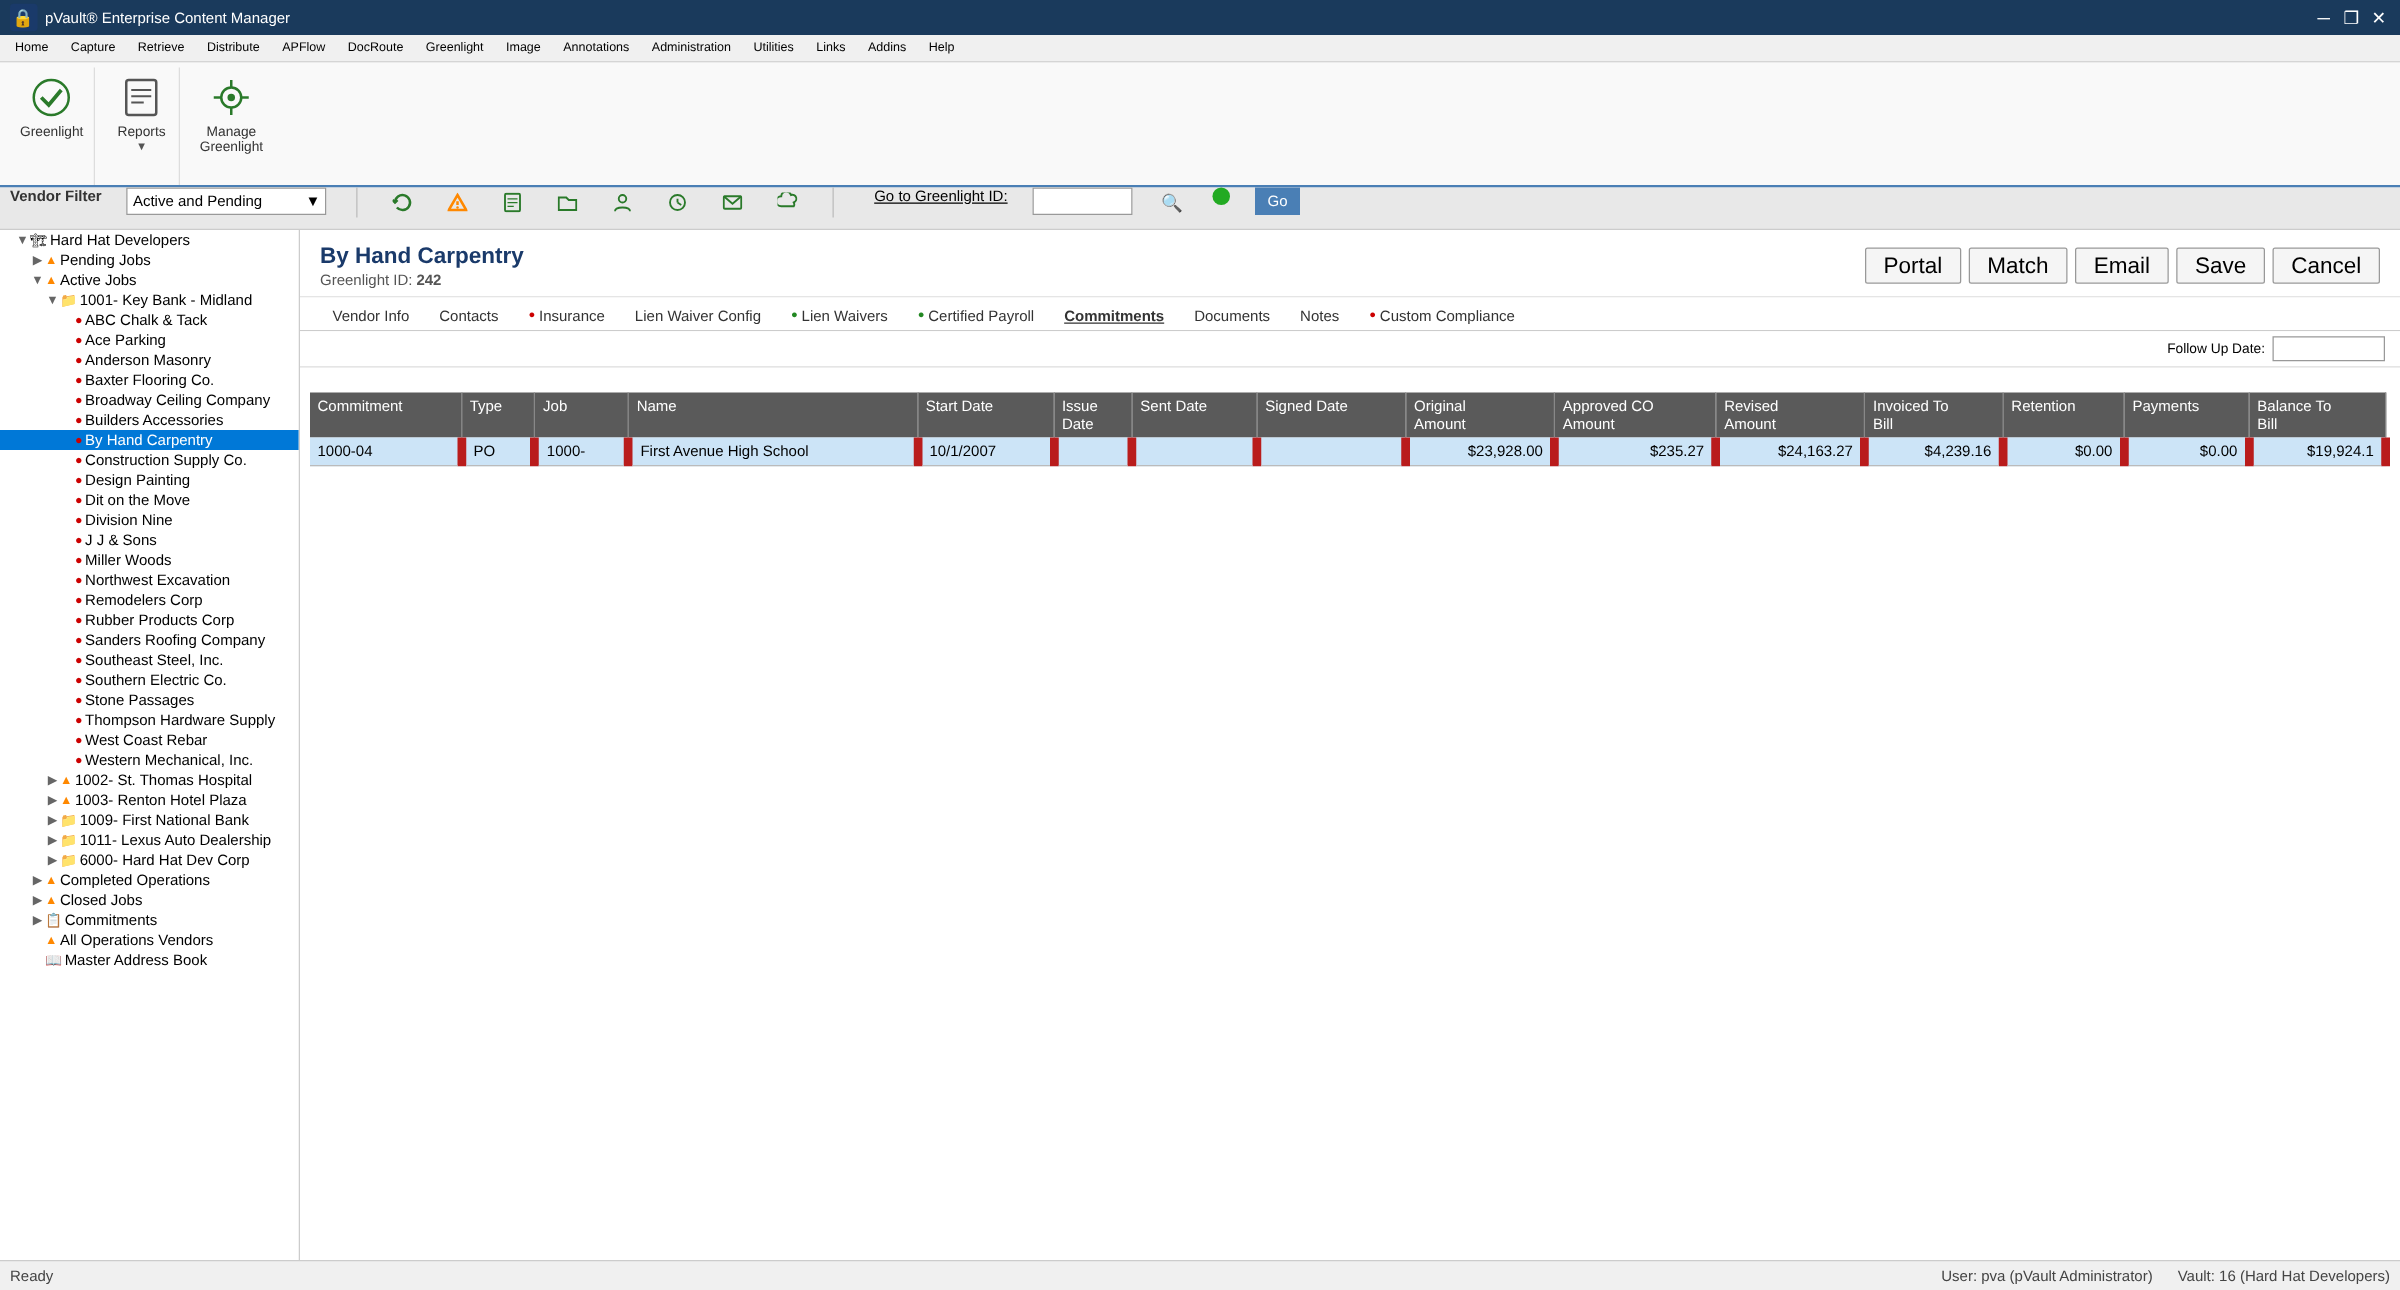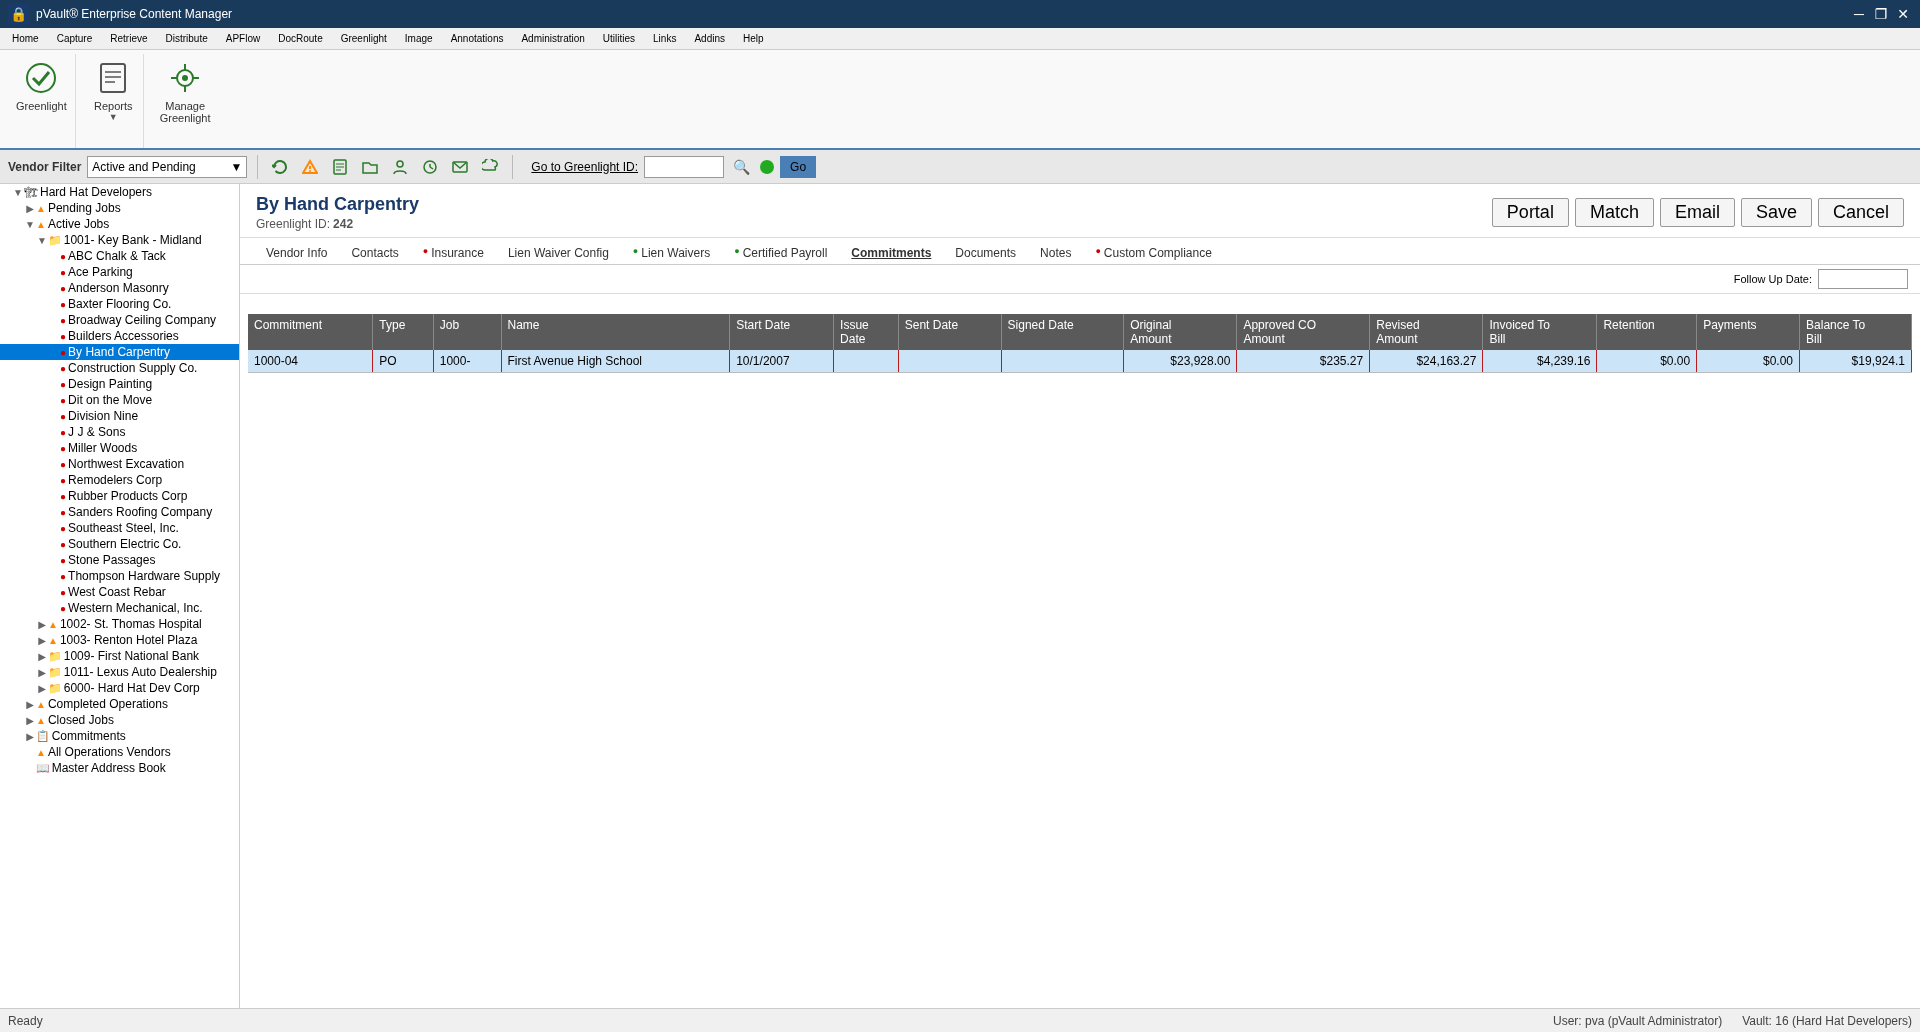--- a/index.html
+++ b/index.html
@@ -71,23 +71,22 @@
       font-size: 11px; text-align: center; color: #333;
     }
     .ribbon-icon-green { color: #2a7a2a; }
 
     
     #toolbar {
       background: #e8e8e8;
       border-bottom: 1px solid #ccc;
       height: 34px;
       display: flex;
-      align-items: center;
       padding: 0 8px;
-      gap: 6px;
+      gap: 20px;
     }
     .toolbar-label { font-size: 12px; color: #333; font-weight: bold; }
     .toolbar-dropdown {
       background: white;
       border: 1px solid #999;
       padding: 2px 4px;
       font-size: 11px;
       width: 160px;
       cursor: pointer;
       display: flex; align-items: center; justify-content: space-between;
@@ -107,21 +106,21 @@
     .toolbar-go-input {
       border: 1px solid #999;
       background: white;
       width: 80px;
       height: 22px;
       padding: 0 4px;
       font-size: 11px;
     }
     .toolbar-go-btn {
       background: #4a7fb5;
-      color: #000000;
+      color: #ffffff;
       border: none;
       padding: 2px 10px;
       font-size: 12px;
       cursor: pointer;
       height: 22px;
     }
 
     
     #main {
       display: flex;
@@ -241,21 +240,21 @@
       border-right: 1px solid #888;
       white-space: nowrap;
       vertical-align: top;
     }
     #data-table tbody tr {
       background: #cce4f7;
     }
     #data-table tbody tr:nth-child(even) { background: #d8edf8; }
     #data-table tbody td {
       padding: 4px 6px;
-      border-right: 1px solid #b91c1c;
+      border-right: 7px solid #b91c1c;
       border-bottom: 1px solid #bbb;
       white-space: nowrap;
     }
     .col-num { text-align: right; }
 
     
     #statusbar {
       background: #f0f0f0;
       border-top: 1px solid #ccc;
       height: 24px;

